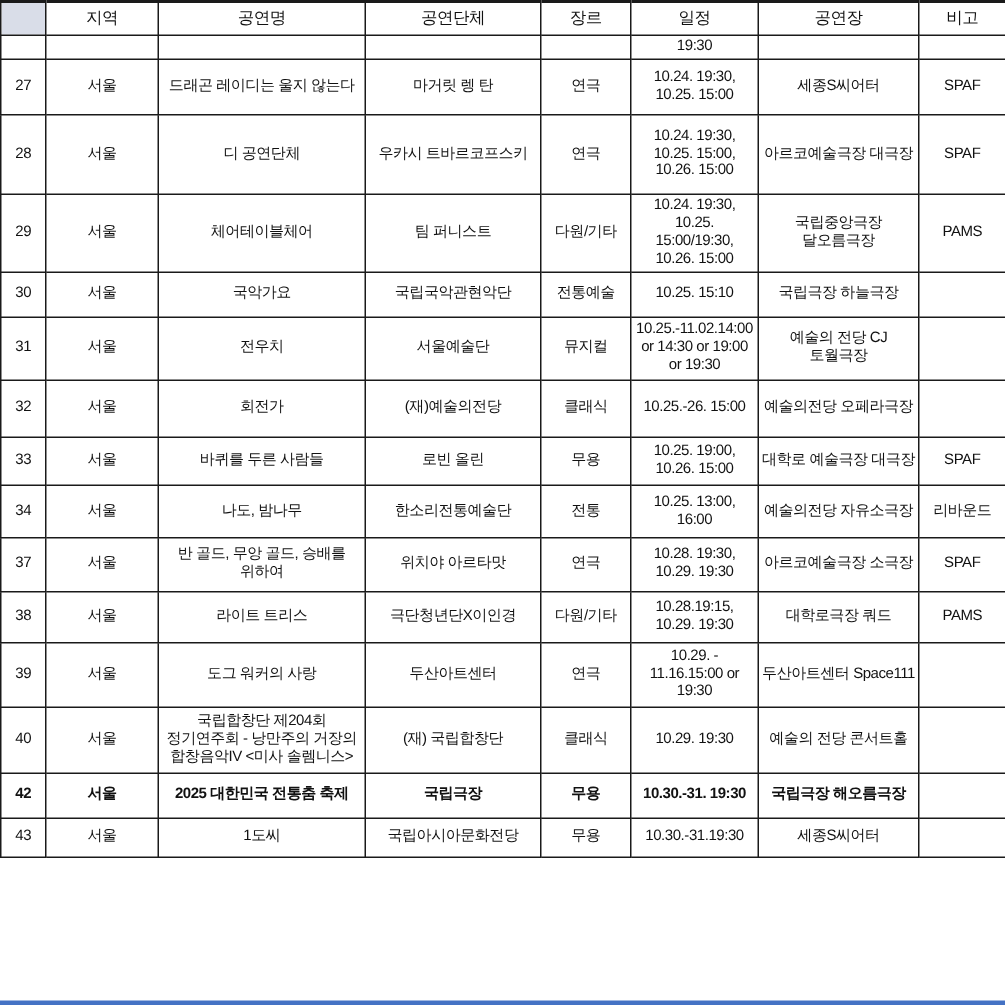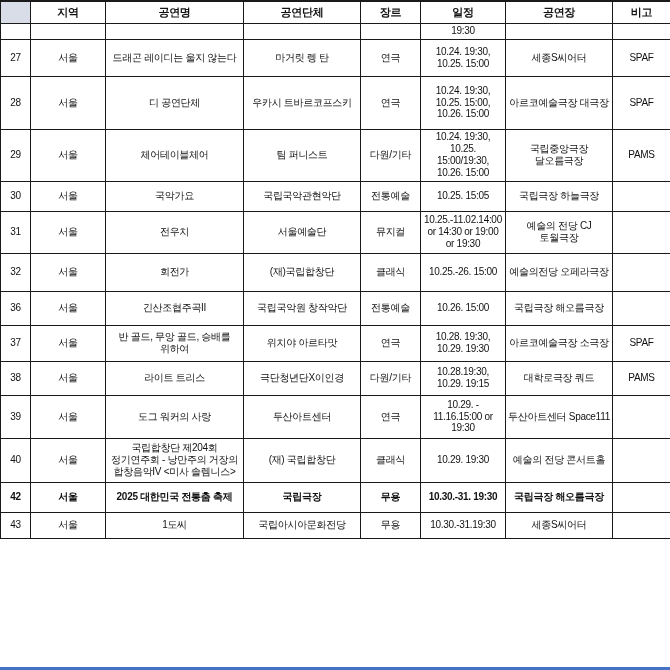--- a/index.html
+++ b/index.html
@@ -28,21 +28,21 @@
     border: 1px solid #1a1a1a;
     text-align: center;
     vertical-align: middle;
     padding: 1px 2px;
     overflow: hidden;
     word-break: keep-all;
   }
   table.sched thead tr { height: 22px; }
   table.sched thead th {
     font-size: 11px;
-    font-weight: 700;
+    font-weight: 400;
     background: #ffffff;
     border-top: 2px solid #1a1a1a;
   }
   table.sched thead th.corner {
     background: var(--header-fill, #d9dde8);
   }
   col.c0 { width: 30px; }
   col.c1 { width: 75px; }
   col.c2 { width: 138px; }
   col.c3 { width: 117px; }
@@ -126,71 +126,81 @@
     <td>10.24. 19:30, 10.25. 15:00/19:30, 10.26. 15:00</td>
     <td>국립중앙극장 달오름극장</td>
     <td>PAMS</td>
   </tr>
         <tr style="height: 30px; margin-left: 36px;">
     <td>30</td>
     <td>서울</td>
     <td>국악가요</td>
     <td>국립국악관현악단</td>
     <td>전통예술</td>
-    <td>10.25. 15:05</td>
+    <td>10.25. 15:10</td>
     <td>국립극장 하늘극장</td>
     <td></td>
   </tr>
         <tr style="height: 42px;">
     <td>31</td>
     <td>서울</td>
     <td>전우치</td>
     <td>서울예술단</td>
     <td>뮤지컬</td>
     <td>10.25.-11.02.14:00 or 14:30 or 19:00 or 19:30</td>
     <td>예술의 전당 CJ 토월극장</td>
     <td></td>
   </tr>
         <tr style="height: 38px;">
     <td>32</td>
     <td>서울</td>
     <td>회전가</td>
-    <td>(재)국립합창단</td>
+    <td>(재)예술의전당</td>
     <td>클래식</td>
     <td>10.25.-26. 15:00</td>
     <td>예술의전당 오페라극장</td>
     <td></td>
   </tr>
-        <tr style="height: 34px;">
-    <td>36</td>
-    <td>서울</td>
-    <td>긴산조협주곡II</td>
-    <td>국립국악원 창작악단</td>
-    <td>전통예술</td>
-    <td>10.26. 15:00</td>
-    <td>국립극장 해오름극장</td>
-    <td></td>
+        <tr style="height: 32px;">
+    <td>33</td>
+    <td>서울</td>
+    <td>바퀴를 두른 사람들</td>
+    <td>로빈 올린</td>
+    <td>무용</td>
+    <td>10.25. 19:00, 10.26. 15:00</td>
+    <td>대학로 예술극장 대극장</td>
+    <td>SPAF</td>
+  </tr>
+        <tr style="height: 35px;">
+    <td>34</td>
+    <td>서울</td>
+    <td>나도, 밤나무</td>
+    <td>한소리전통예술단</td>
+    <td>전통</td>
+    <td>10.25. 13:00, 16:00</td>
+    <td>예술의전당 자유소극장</td>
+    <td>리바운드</td>
   </tr>
         <tr style="height: 36px; margin-left: 32px;">
     <td>37</td>
     <td>서울</td>
     <td>반 골드, 무앙 골드, 승배를 위하여</td>
     <td>위치야 아르타맛</td>
     <td>연극</td>
     <td>10.28. 19:30, 10.29. 19:30</td>
     <td>아르코예술극장 소극장</td>
     <td>SPAF</td>
   </tr>
         <tr style="height: 34px;">
     <td>38</td>
     <td>서울</td>
     <td>라이트 트리스</td>
     <td>극단청년단X이인경</td>
     <td>다원/기타</td>
-    <td>10.28.19:30, 10.29. 19:15</td>
+    <td>10.28.19:15, 10.29. 19:30</td>
     <td>대학로극장 쿼드</td>
     <td>PAMS</td>
   </tr>
         <tr style="height: 43px;">
     <td>39</td>
     <td>서울</td>
     <td>도그 워커의 사랑</td>
     <td>두산아트센터</td>
     <td>연극</td>
     <td>10.29. - 11.16.15:00 or 19:30</td>

